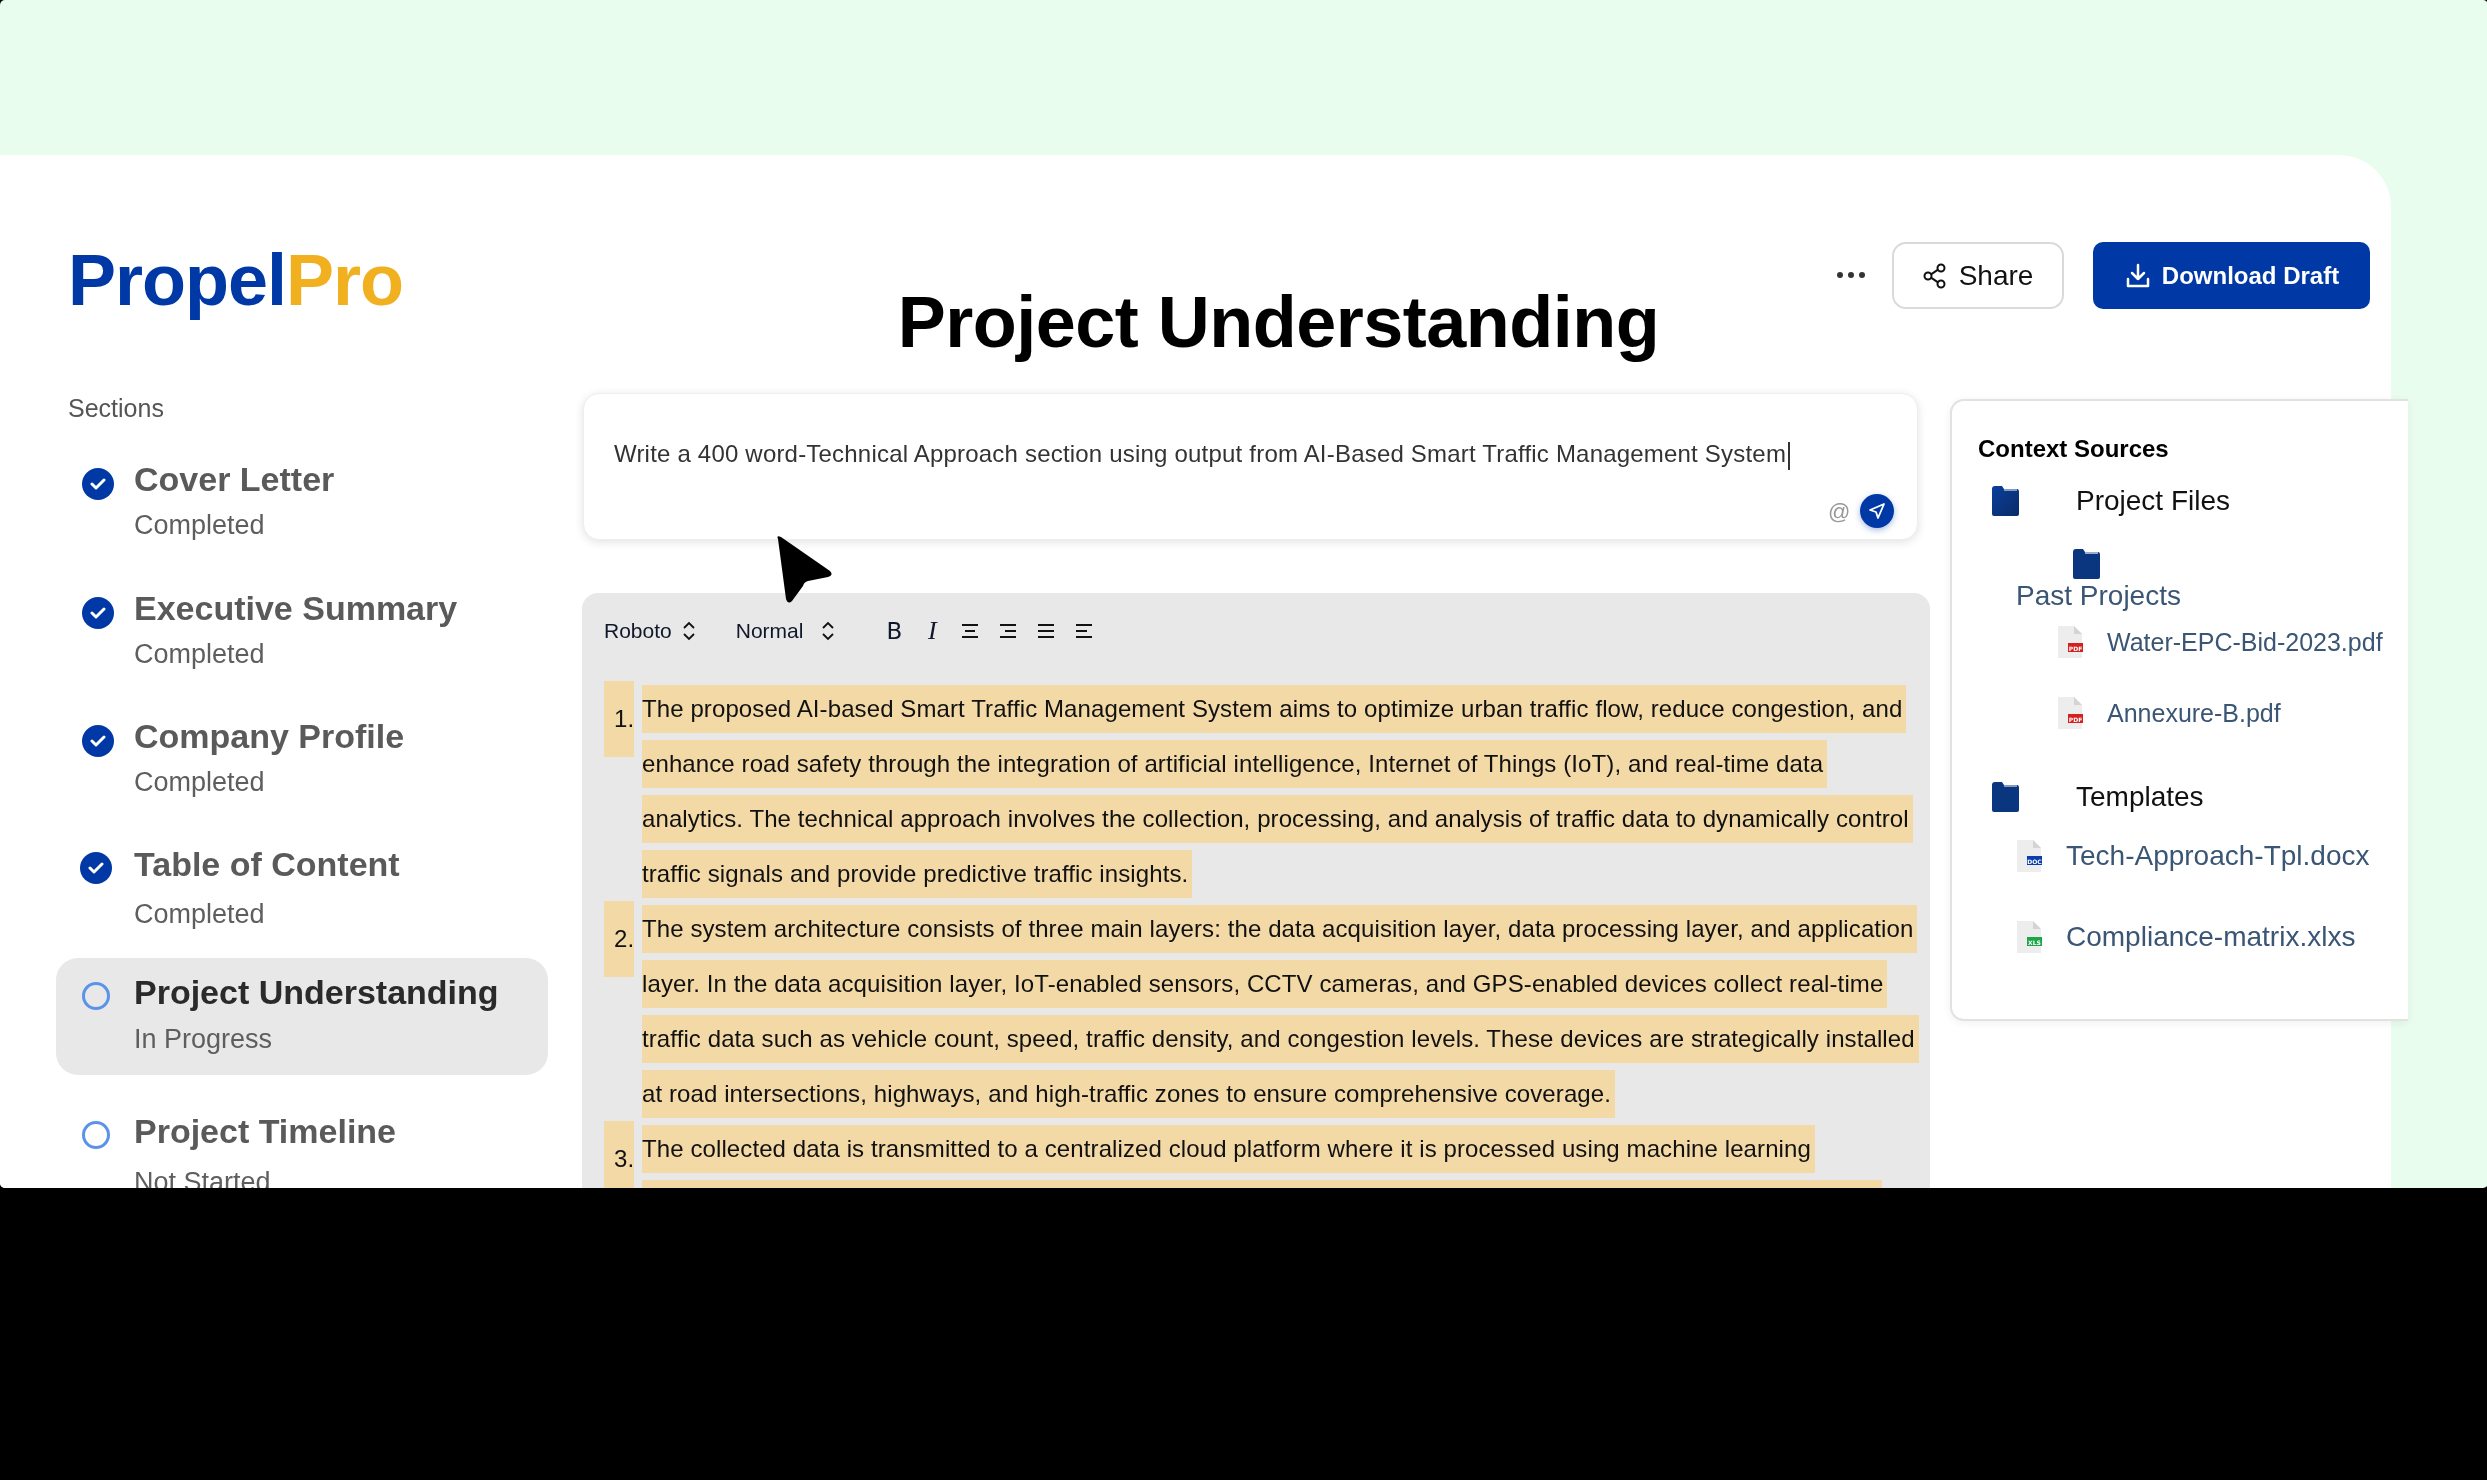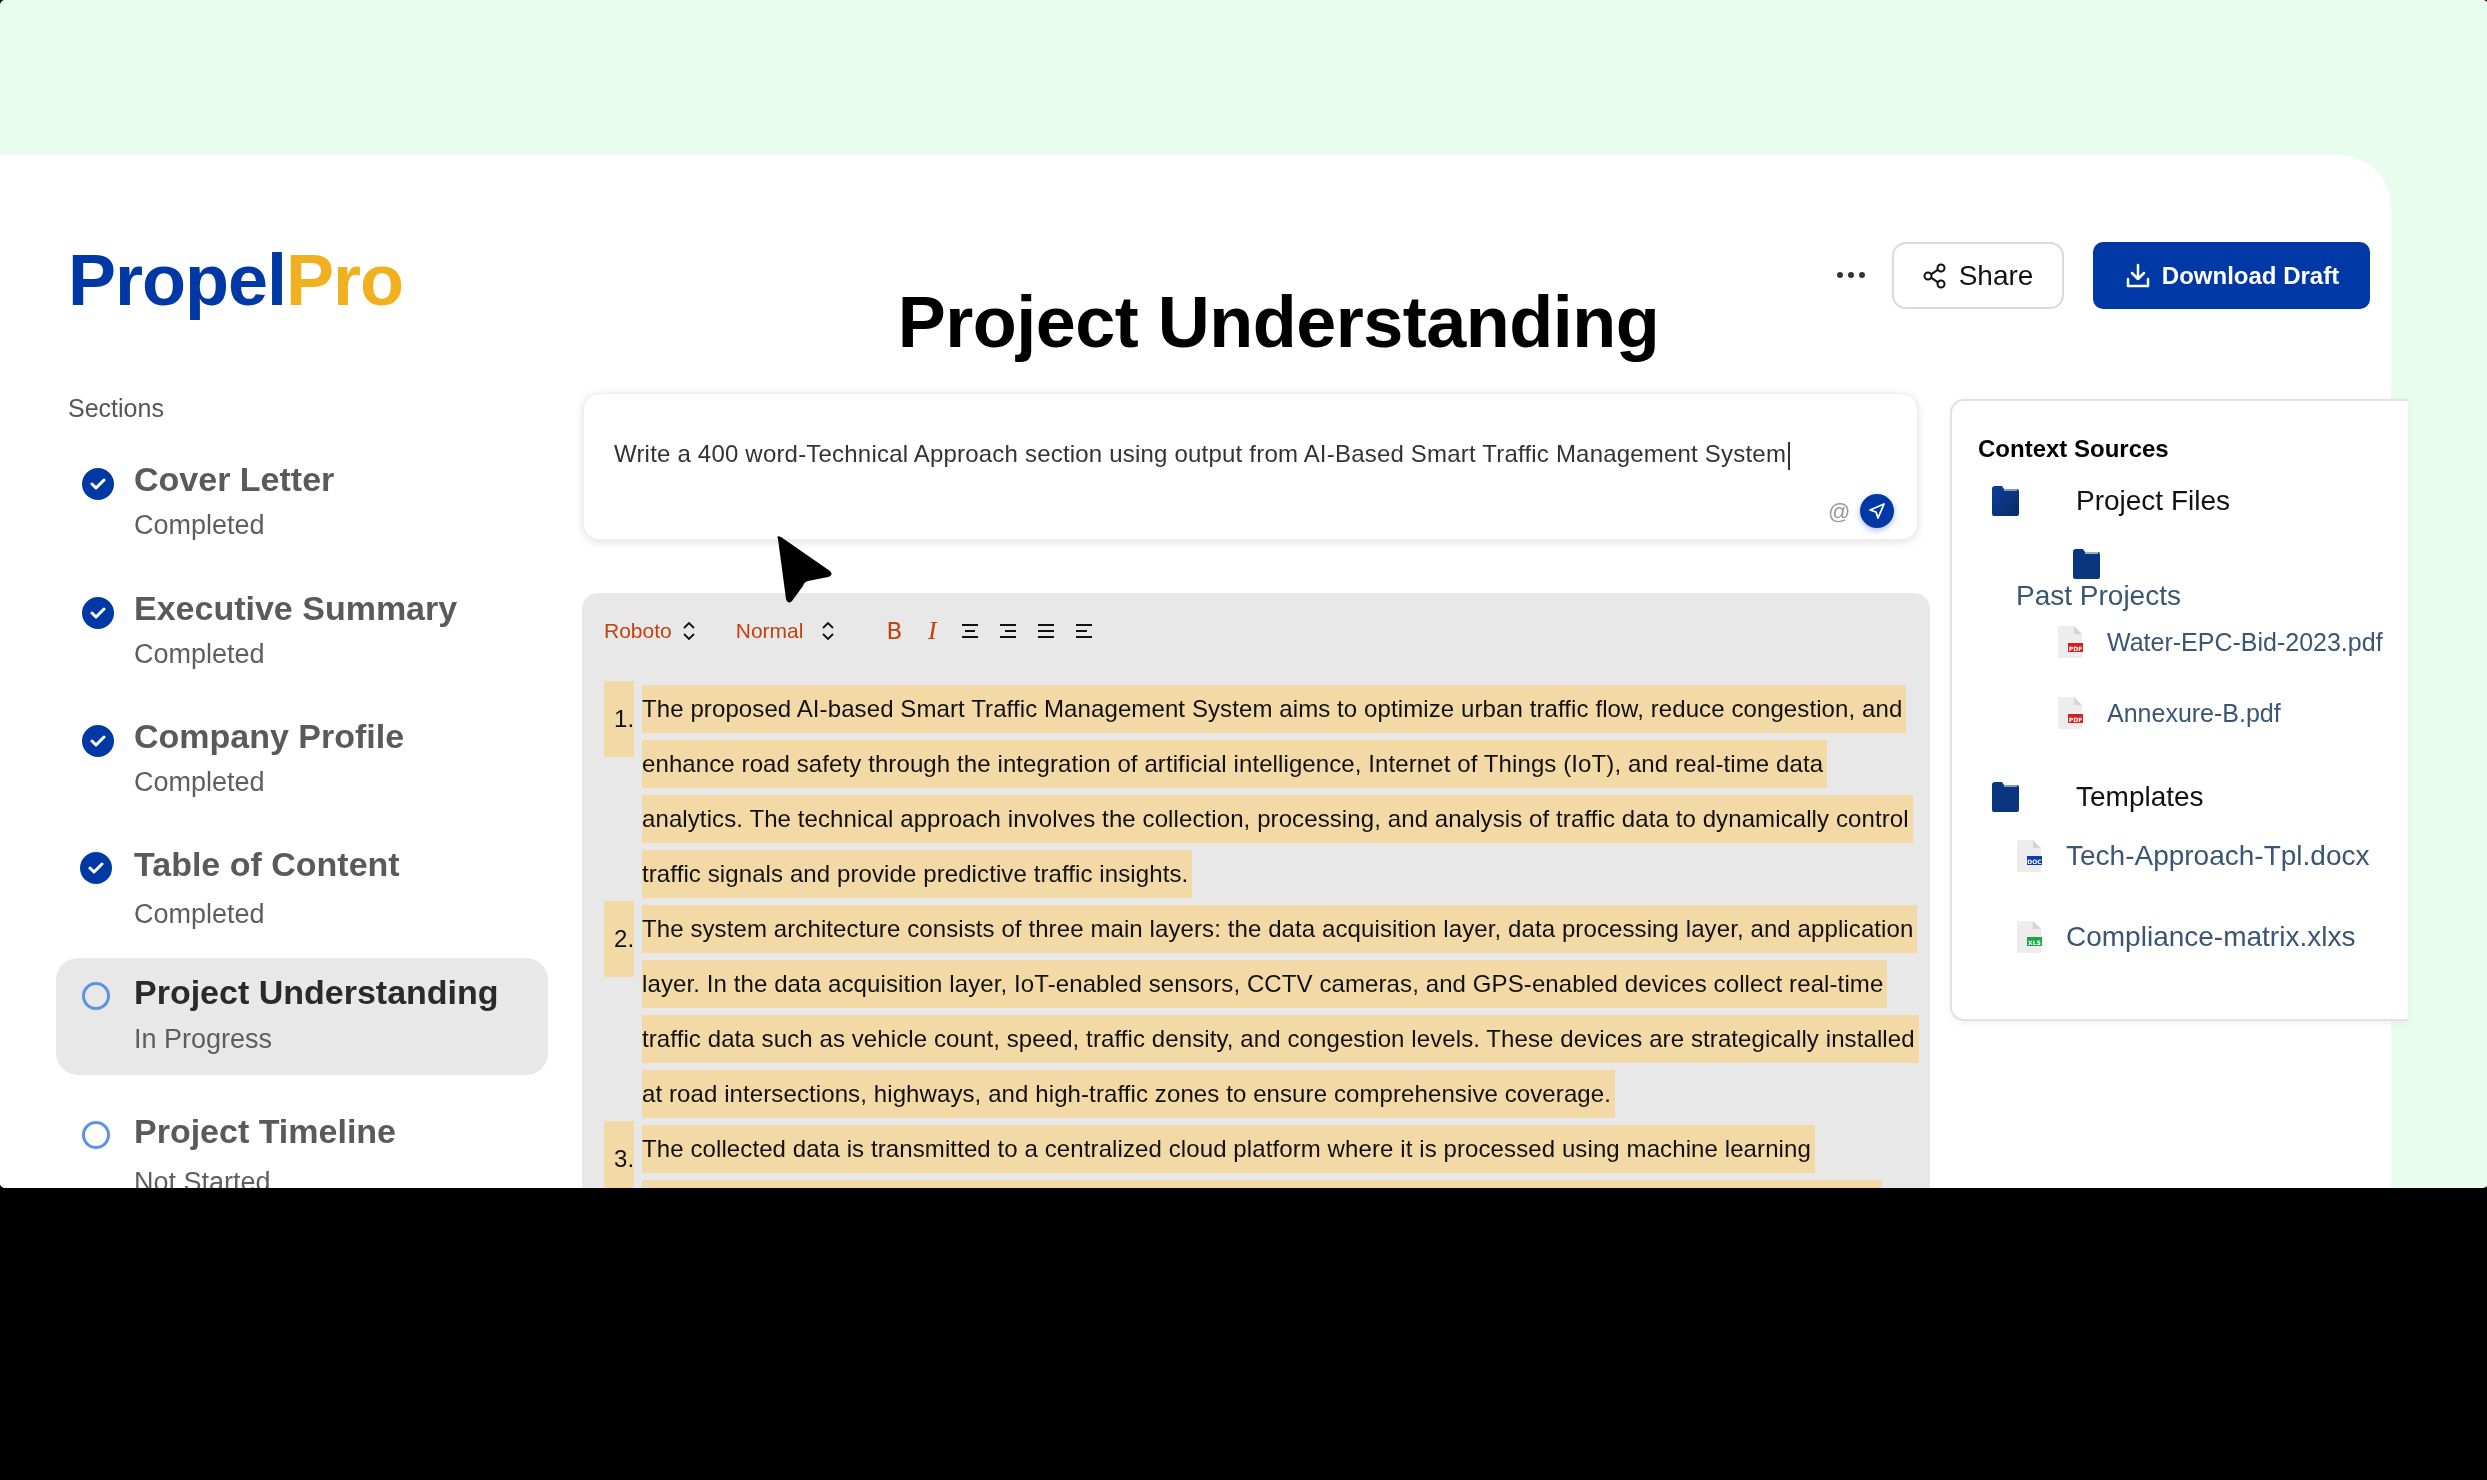--- a/index.html
+++ b/index.html
@@ -36,21 +36,21 @@
   .share-btn { position: absolute; left: 1892px; top: 242px; width: 172px; height: 67px; border: 2px solid #DADADA; border-radius: 14px; background: #fff; display: flex; align-items: center; justify-content: center; gap: 12px; font-size: 28px; color: #111; cursor: pointer; }
   .download-btn { position: absolute; left: 2093px; top: 242px; width: 277px; height: 67px; border-radius: 10px; background: #0039A6; display: flex; align-items: center; justify-content: center; gap: 10px; font-size: 24px; font-weight: 700; color: #fff; cursor: pointer; }
 
   .prompt { position: absolute; left: 583px; top: 393px; width: 1335px; height: 147px; background: #fff; border-radius: 16px; box-shadow: 0 2px 10px rgba(0,0,0,0.12); border: 1px solid #EEE; }
   .prompt-text { position: absolute; left: 30px; top: 36px; width: 1224px; font-size: 24px; line-height: 47px; color: #333; letter-spacing: 0.2px; }
   .prompt-text .caret { display: inline-block; width: 2px; height: 28px; background: #333; vertical-align: middle; margin-left: 2px; }
   .at-btn { position: absolute; left: 1244px; top: 105px; font-size: 22px; color: #999; cursor: pointer; }
   .send-btn { position: absolute; left: 1276px; top: 100px; width: 34px; height: 34px; border-radius: 50%; background: #0039A6; display: flex; align-items: center; justify-content: center; cursor: pointer; box-shadow: 0 2px 6px rgba(0,57,166,0.35); }
 
   .editor { position: absolute; left: 582px; top: 593px; width: 1348px; height: 896px; background: #E8E8E8; border-top-left-radius: 16px; border-top-right-radius: 16px; overflow: hidden; }
-  .toolbar { position: absolute; left: 22px; top: 18px; height: 40px; display: flex; align-items: center; font-size: 21px; color: #c2410c; }
+  .toolbar { position: absolute; left: 22px; top: 18px; height: 40px; display: flex; align-items: center; font-size: 21px; color: #0f172a; }
   .tb-select { display: flex; align-items: center; gap: 10px; cursor: pointer; }
   .tb-select.font { margin-right: 40px; }
   .tb-select.size { margin-right: 40px; }
   .tb-btn { width: 38px; height: 36px; display: flex; align-items: center; justify-content: center; cursor: pointer; font-size: 24px; }
   .content { position: absolute; left: 22px; top: 88px; width: 1313px; }
   .para { position: relative; font-size: 24px; line-height: 55px; color: #111; letter-spacing: 0.1px; }
   .para .num { position: absolute; left: 10px; top: 0; }
   .para .body { padding-left: 38px; }
   .hl { background: #F3D9A6; box-decoration-break: clone; -webkit-box-decoration-break: clone; padding: 10px 4px 11px 0; }
   .para .num.hl { padding: 10px 0 11px 10px; left: 0; }

